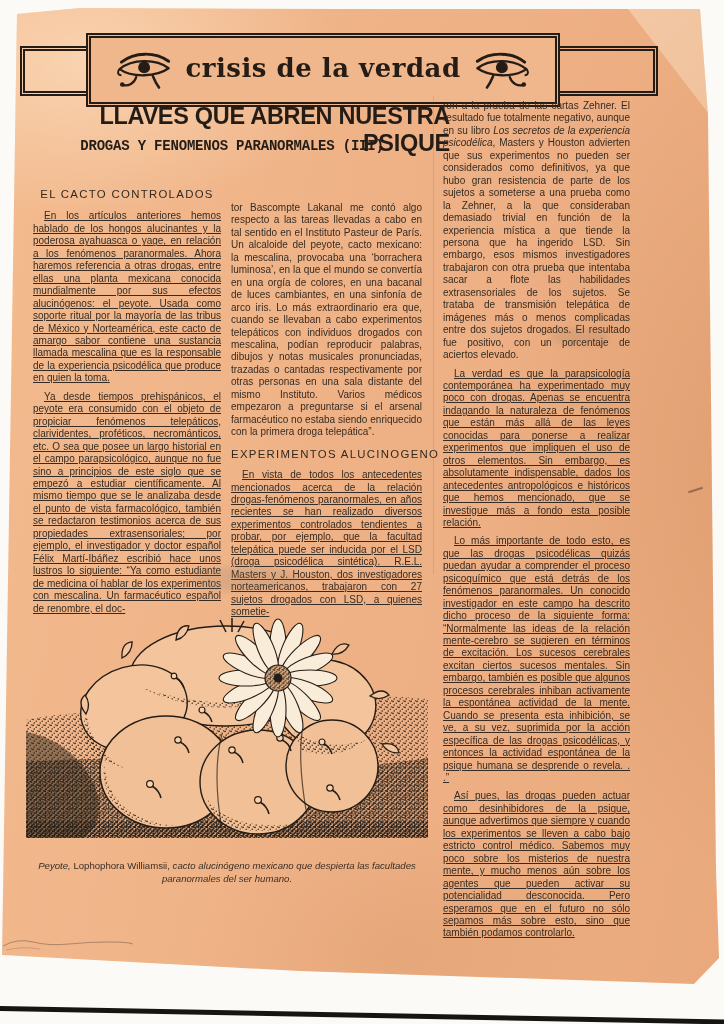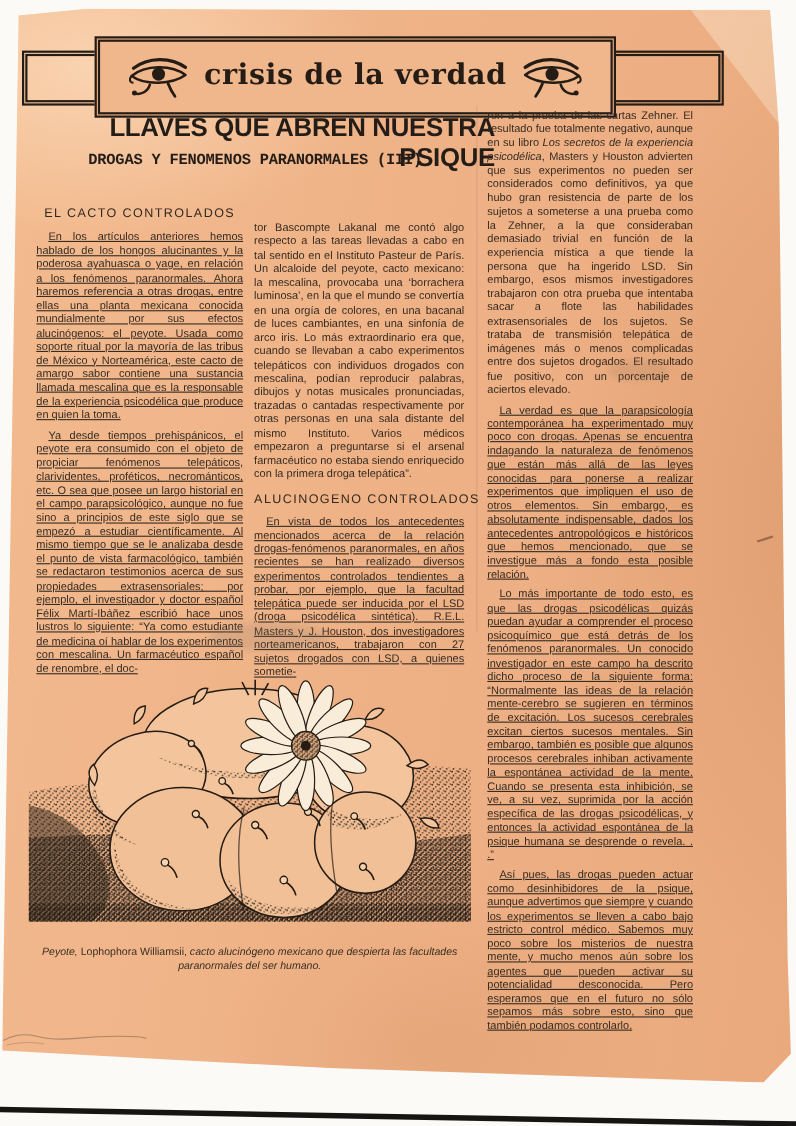--- a/index.html
+++ b/index.html
@@ -120,21 +120,21 @@
   <div class="subheadline">DROGAS Y FENOMENOS PARANORMALES (III)</div>
 
   <div class="col col1">
     <h3>EL CACTO CONTROLADOS</h3>
     <p class="ind">En los artículos anteriores hemos hablado de los hongos alucinantes y la poderosa ayahuasca o yage, en relación a los fenómenos paranormales. Ahora haremos referencia a otras drogas, entre ellas una planta mexicana conocida mundialmente por sus efectos alucinógenos: el peyote. Usada como soporte ritual por la mayoría de las tribus de México y Norteamérica, este cacto de amargo sabor contiene una sustancia llamada mescalina que es la responsable de la experiencia psicodélica que produce en quien la toma.</p>
     <p class="ind">Ya desde tiempos prehispánicos, el peyote era consumido con el objeto de propiciar fenómenos telepáticos, clarividentes, proféticos, necrománticos, etc. O sea que posee un largo historial en el campo parapsicológico, aunque no fue sino a principios de este siglo que se empezó a estudiar científicamente. Al mismo tiempo que se le analizaba desde el punto de vista farmacológico, también se redactaron testimonios acerca de sus propiedades extrasensoriales; por ejemplo, el investigador y doctor español Félix Martí-Ibáñez escribió hace unos lustros lo siguiente: “Ya como estudiante de medicina oí hablar de los experimentos con mescalina. Un farmacéutico español de renombre, el doc-</p>
   </div>
 
   <div class="col col2">
     <p>tor Bascompte Lakanal me contó algo respecto a las tareas llevadas a cabo en tal sentido en el Instituto Pasteur de París. Un alcaloide del peyote, cacto mexicano: la mescalina, provocaba una ‘borrachera luminosa’, en la que el mundo se convertía en una orgía de colores, en una bacanal de luces cambiantes, en una sinfonía de arco iris. Lo más extraordinario era que, cuando se llevaban a cabo experimentos telepáticos con individuos drogados con mescalina, podían reproducir palabras, dibujos y notas musicales pronunciadas, trazadas o cantadas respectivamente por otras personas en una sala distante del mismo Instituto. Varios médicos empezaron a preguntarse si el arsenal farmacéutico no estaba siendo enriquecido con la primera droga telepática”.</p>
-    <h3>ALUCINOGENO CONTROLADOS</h3>
+    <h3>EXPERIMENTOS ALUCINOGENO</h3>
     <p class="ind">En vista de todos los antecedentes mencionados acerca de la relación drogas-fenómenos paranormales, en años recientes se han realizado diversos experimentos controlados tendientes a probar, por ejemplo, que la facultad telepática puede ser inducida por el LSD (droga psicodélica sintética). R.E.L. Masters y J. Houston, dos investigadores norteamericanos, trabajaron con 27 sujetos drogados con LSD, a quienes sometie-</p>
   </div>
 
   <div class="col col3">
     <p><span>ron a la prueba de las cartas Zehner. El resultado fue totalmente negativo, aunque en su libro </span><i>Los secretos de la experiencia psicodélica</i><span>, Masters y Houston advierten que sus experimentos no pueden ser considerados como definitivos, ya que hubo gran resistencia de parte de los sujetos a someterse a una prueba como la Zehner, a la que consideraban demasiado trivial en función de la experiencia mística a que tiende la persona que ha ingerido LSD. Sin embargo, esos mismos investigadores trabajaron con otra prueba que intentaba sacar a flote las habilidades extrasensoriales de los sujetos. Se trataba de transmisión telepática de imágenes más o menos complicadas entre dos sujetos drogados. El resultado fue positivo, con un porcentaje de aciertos elevado.</span></p>
     <p class="ind">La verdad es que la parapsicología contemporánea ha experimentado muy poco con drogas. Apenas se encuentra indagando la naturaleza de fenómenos que están más allá de las leyes conocidas para ponerse a realizar experimentos que impliquen el uso de otros elementos. Sin embargo, es absolutamente indispensable, dados los antecedentes antropológicos e históricos que hemos mencionado, que se investigue más a fondo esta posible relación.</p>
     <p class="ind">Lo más importante de todo esto, es que las drogas psicodélicas quizás puedan ayudar a comprender el proceso psicoquímico que está detrás de los fenómenos paranormales. Un conocido investigador en este campo ha descrito dicho proceso de la siguiente forma: “Normalmente las ideas de la relación mente-cerebro se sugieren en términos de excitación. Los sucesos cerebrales excitan ciertos sucesos mentales. Sin embargo, también es posible que algunos procesos cerebrales inhiban activamente la espontánea actividad de la mente. Cuando se presenta esta inhibición, se ve, a su vez, suprimida por la acción específica de las drogas psicodélicas, y entonces la actividad espontánea de la psique humana se desprende o revela. . .”</p>
     <p class="ind">Así pues, las drogas pueden actuar como desinhibidores de la psique, aunque advertimos que siempre y cuando los experimentos se lleven a cabo bajo estricto control médico. Sabemos muy poco sobre los misterios de nuestra mente, y mucho menos aún sobre los agentes que pueden activar su potencialidad desconocida. Pero esperamos que en el futuro no sólo sepamos más sobre esto, sino que también podamos controlarlo.</p>
   </div>
 

